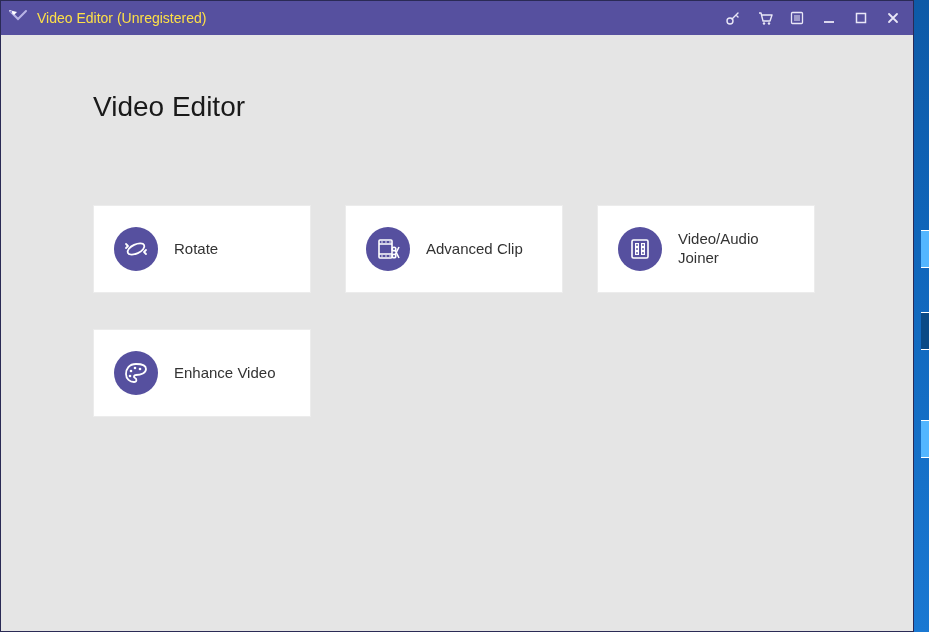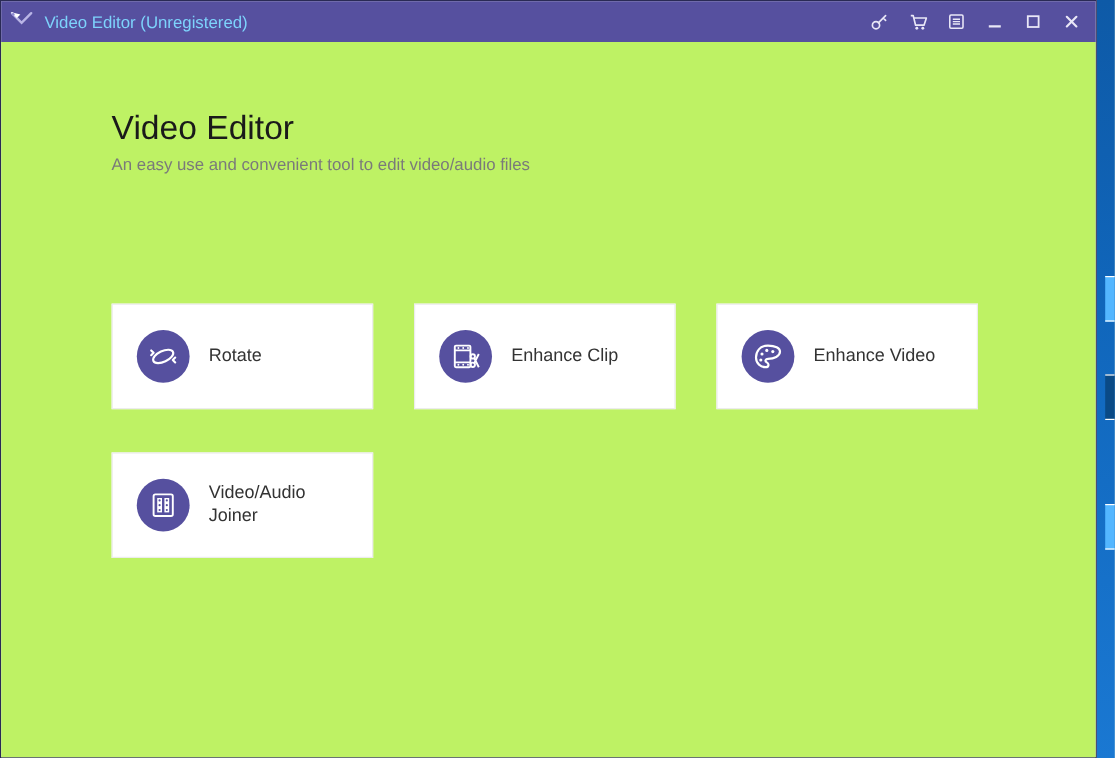--- a/index.html
+++ b/index.html
@@ -5,35 +5,35 @@
   * { box-sizing: border-box; margin: 0; padding: 0; }
   html, body { width: 929px; height: 632px; overflow: hidden; font-family: "Segoe UI", Arial, sans-serif; }
   body { background: linear-gradient(180deg, #0e5aa7 0%, #1066bb 40%, #1a78d2 100%); display: flex; }
   .window {
     width: 914px; height: 632px; background: #ffffff; border: 1px solid #2a2a55;
     display: flex; flex-direction: column; position: relative;
   }
   .desktop-strip { flex: 1; position: relative; }
   .desktop-strip .tab { position: absolute; right: 0; width: 8px; height: 38px; background: #53b6ff; border-top:1px solid #fff; border-bottom:1px solid #fff;}
   .titlebar {
-    height: 34px; background: #56509f; color: #7dd3fc; display: flex;
+    height: 34px; background: #56509f; color: #fde047; display: flex;
     align-items: center; padding: 0 8px 0 6px; gap: 8px;
   }
   .titlebar .app-icon svg { display:block; }
   .titlebar .title { font-size: 14px; }
   .titlebar .spacer { flex: 1; }
   .titlebar .tbtn { width: 24px; height: 24px; display: flex; align-items: center; justify-content: center; color: #e9e7f7; cursor: pointer; }
   .titlebar .tbtn svg { display:block; }
   .content {
-    flex: 1; background: #bef264; padding: 56px 92px 20px 92px;
+    flex: 1; background: #e5e5e5; padding: 56px 92px 20px 92px;
   }
   .page-title { font-size: 28px; font-weight: 400; color: #1a1a1a; margin-bottom: 6px;}
   .page-sub { font-size: 14px; color: #7a7a7a; }
   .grid {
-    margin-top: 108px; display: grid; grid-template-columns: repeat(3, 218px);
+    margin-top: 82px; display: grid; grid-template-columns: repeat(3, 218px);
     grid-auto-rows: 88px; column-gap: 34px; row-gap: 36px;
   }
   .card {
     border: 1px solid #ececec; display: flex; align-items: center;
     padding: 0 16px 0 20px; gap: 16px; cursor: pointer; background:#fff;
   }
   .card .icon-circle {
     width: 44px; height: 44px; border-radius: 50%; background: #56509f;
     display: flex; align-items: center; justify-content: center; flex-shrink: 0;
   }
@@ -85,21 +85,20 @@
     </span>
     <span class="tbtn">
       <svg width="14" height="14" viewBox="0 0 14 14">
           <path d="M3 3 L11 11 M11 3 L3 11" stroke="#e9e7f7" stroke-width="1.8" stroke-linecap="round"></path>
         </svg>
     </span>
   </div>
 
   <div class="content">
     <div class="page-title">Video Editor</div>
-    <div class="page-sub">An easy use and convenient tool to edit video/audio files</div>
 
     <div class="grid">
 
       <div class="card">
         <div class="icon-circle">
           <svg width="26" height="26" viewBox="0 0 26 26" stroke-width="1.8">
             <ellipse cx="13" cy="13" rx="9" ry="4.5" transform="rotate(-25 13 13)"></ellipse>
             <path d="M5 10 L3 8 M5 10 L3 12" stroke-linecap="round"></path>
             <path d="M21 16 L23 14 M21 16 L23 18" stroke-linecap="round"></path>
           </svg>
@@ -119,53 +118,53 @@
               <circle cx="11" cy="6" r="0.8" fill="#fff" stroke="none"></circle>
               <circle cx="15" cy="6" r="0.8" fill="#fff" stroke="none"></circle>
             <circle cx="7" cy="20" r="0.8" fill="#fff" stroke="none"></circle>
               <circle cx="11" cy="20" r="0.8" fill="#fff" stroke="none"></circle>
               <circle cx="15" cy="20" r="0.8" fill="#fff" stroke="none"></circle>
             <circle cx="19" cy="13" r="1.8"></circle>
               <circle cx="19" cy="20" r="1.8"></circle>
             <path d="M20 14 L24 22 M20 19 L24 11"></path>
           </svg>
         </div>
-        <div class="label">Enhance Clip</div>
-      </div>
-
-      <div class="card">
-        <div class="icon-circle">
-          <svg width="26" height="26" viewBox="0 0 26 26" stroke-width="1.8">
-            <path d="M13 4 C6 4 3 9 3 14 C3 19 7 22 11 22 C14 22 14 19 12 18 C10 17 11 15 13 15 C18 15 23 13 23 9 C23 6 19 4 13 4 Z"></path>
-            <circle cx="8" cy="11" r="1.3" fill="#fff" stroke="none"></circle>
-            <circle cx="12" cy="8" r="1.3" fill="#fff" stroke="none"></circle>
-            <circle cx="17" cy="9" r="1.3" fill="#fff" stroke="none"></circle>
-            <circle cx="7" cy="16" r="1.3" fill="#fff" stroke="none"></circle>
-          </svg>
-        </div>
-        <div class="label"><span>Enhance Video</span></div>
+        <div class="label">Advanced Clip</div>
       </div>
 
       <div class="card">
         <div class="icon-circle">
           <svg width="26" height="26" viewBox="0 0 26 26" stroke-width="1.6">
             <rect x="5" y="4" width="16" height="18" rx="1.5"></rect>
             <rect x="8" y="7" width="4" height="12" fill="#fff" stroke="none"></rect>
             <rect x="14" y="7" width="4" height="12" fill="#fff" stroke="none"></rect>
             <circle cx="10" cy="9" r="0.9" fill="#56509f" stroke="none"></circle>
             <circle cx="10" cy="13" r="0.9" fill="#56509f" stroke="none"></circle>
             <circle cx="10" cy="17" r="0.9" fill="#56509f" stroke="none"></circle>
             <circle cx="16" cy="9" r="0.9" fill="#56509f" stroke="none"></circle>
             <circle cx="16" cy="13" r="0.9" fill="#56509f" stroke="none"></circle>
             <circle cx="16" cy="17" r="0.9" fill="#56509f" stroke="none"></circle>
           </svg>
         </div>
         <div class="label"><span>Video/Audio<br>Joiner</span></div>
       </div>
 
+      <div class="card">
+        <div class="icon-circle">
+          <svg width="26" height="26" viewBox="0 0 26 26" stroke-width="1.8">
+            <path d="M13 4 C6 4 3 9 3 14 C3 19 7 22 11 22 C14 22 14 19 12 18 C10 17 11 15 13 15 C18 15 23 13 23 9 C23 6 19 4 13 4 Z"></path>
+            <circle cx="8" cy="11" r="1.3" fill="#fff" stroke="none"></circle>
+            <circle cx="12" cy="8" r="1.3" fill="#fff" stroke="none"></circle>
+            <circle cx="17" cy="9" r="1.3" fill="#fff" stroke="none"></circle>
+            <circle cx="7" cy="16" r="1.3" fill="#fff" stroke="none"></circle>
+          </svg>
+        </div>
+        <div class="label"><span>Enhance Video</span></div>
+      </div>
+
 
     </div>
   </div>
 </div>
 
 <div class="desktop-strip">
   <div class="tab" style="top:230px;"></div>
   <div class="tab" style="top:312px; background:#0a4a86;"></div>
   <div class="tab" style="top:420px;"></div>
 </div>

